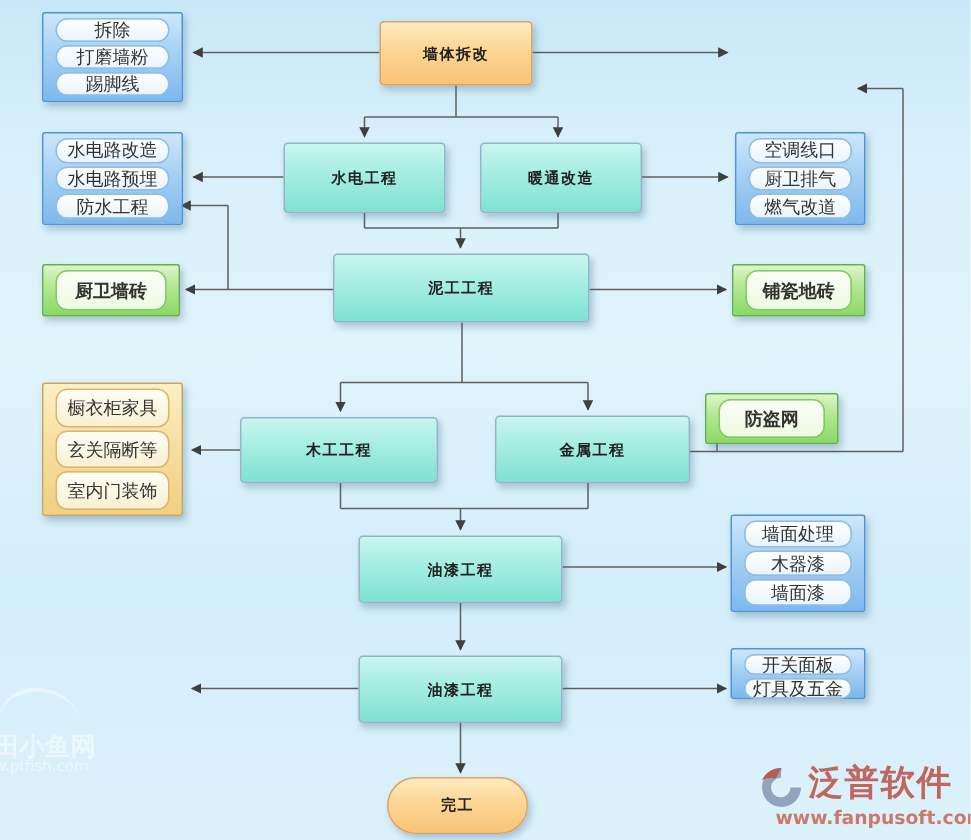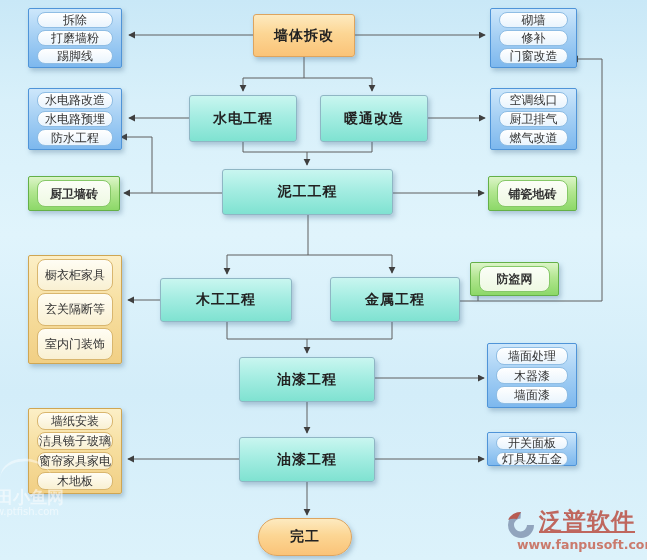--- a/index.html
+++ b/index.html
@@ -3,39 +3,39 @@
 <meta charset="utf-8">
 <style>
   html,body{margin:0;padding:0;}
   .stage{
     position:relative;width:647px;height:560px;overflow:hidden;
     background:linear-gradient(180deg,#c9e8f7 0%,#d8f0fa 18%,#e0f4fc 42%,#d3edf9 70%,#dcf2fb 100%);
     font-family:"DejaVu Sans",sans-serif;
   }
   .lyr{position:absolute;left:0;top:0;width:647px;height:560px;}
   .node{position:absolute;box-sizing:border-box;display:flex;align-items:center;justify-content:center;
-    font-size:14px;font-weight:600;color:#222;letter-spacing:1px;
+    font-size:10px;font-weight:600;color:#222;letter-spacing:1px;
     border-radius:3px;box-shadow:2px 3px 5px rgba(70,110,140,.35);}
   .teal{background:linear-gradient(180deg,#c9f6f0 0%,#a5ede2 45%,#7fe2d1 100%);border:1px solid #8fb6c4;}
   .orange{background:linear-gradient(180deg,#fdeac0 0%,#fcd694 45%,#fac378 100%);border:1px solid #dda45f;}
   .pill{border-radius:19px;}
   .grp{position:absolute;box-sizing:border-box;display:flex;flex-direction:column;
     justify-content:space-evenly;padding:3px 8px;row-gap:2px;border-radius:2px;
     box-shadow:2px 3px 5px rgba(70,110,140,.35);}
   .grp .itm{box-sizing:border-box;flex:1;display:flex;align-items:center;justify-content:center;
     font-size:12px;color:#333;border-radius:8px;line-height:1;white-space:nowrap;}
   .blue{background:linear-gradient(180deg,#cde7fb 0%,#a6d0f4 45%,#7db8ee 100%);border:1px solid #4f94d8;}
   .blue .itm{background:linear-gradient(180deg,#ffffff 0%,#e9f4fd 100%);border:1px solid #8fbde4;}
   .green{background:linear-gradient(180deg,#dcf5c8 0%,#b2e690 45%,#8cd868 100%);border:1px solid #64b048;font-weight:bold;}
   .green .itm{background:linear-gradient(180deg,#fbfef7 0%,#eef9e2 100%);border:1px solid #86c868;}
   .yellow{background:linear-gradient(180deg,#fcefc6 0%,#f7dfa0 45%,#f1cf84 100%);border:1px solid #cfa653;}
   .yellow .itm{background:linear-gradient(180deg,#fffdf4 0%,#f9f0d2 100%);border:1px solid #d9b66e;}
   .logo{position:absolute;left:503px;top:503px;width:140px;height:52px;}
   .logo-icon{position:absolute;left:2px;top:6px;}
-  .logo-name{position:absolute;left:36px;top:3px;font-size:23px;font-weight:bold;color:#bf675e;letter-spacing:1px;white-space:nowrap;text-decoration:underline;}
+  .logo-name{position:absolute;left:36px;top:3px;font-size:23px;font-weight:bold;color:#bf675e;letter-spacing:1px;white-space:nowrap;}
   .logo-url{position:absolute;left:14px;top:34px;font-size:12.5px;font-weight:bold;color:#ca7a6c;white-space:nowrap;}
   .wm{position:absolute;left:-6px;top:458px;opacity:.55;color:#ffffff;pointer-events:none;}
   .wm-swoosh{position:absolute;left:6px;top:0px;width:52px;height:26px;
     border-top:3px solid rgba(255,255,255,.8);border-radius:70% 100% 0 0 / 100% 160% 0 0;transform:rotate(-8deg);}
   .wm-name{position:absolute;left:2px;top:28px;font-size:17px;font-weight:bold;white-space:nowrap;}
   .wm-url{position:absolute;left:2px;top:48px;font-size:10px;white-space:nowrap;}
 </style>
 </head>
 <body>
 
@@ -97,37 +97,26 @@
     <div class="itm">踢脚线</div>
   </div>
   <div class="grp blue" style="left:28px;top:88px;width:94px;height:62px">
     <div class="itm">水电路改造</div>
     <div class="itm">水电路预埋</div>
     <div class="itm">防水工程</div>
   </div>
   <div class="grp green" style="left:28px;top:176px;width:92px;height:35px">
     <div class="itm">厨卫墙砖</div>
   </div>
-  <div class="grp yellow" style="left:28px;top:255px;width:94px;height:109px">
+  <div class="grp yellow" style="left:28px;top:255px;width:94px;height:89px">
     <div class="itm">橱衣柜家具</div>
     <div class="itm">玄关隔断等</div>
     <div class="itm">室内门装饰</div>
   </div>
-  <div class="grp yellow" style="left:28px;top:408px;width:94px;height:86px">
-    <div class="itm">墙纸安装</div>
-    <div class="itm">洁具镜子玻璃</div>
-    <div class="itm">窗帘家具家电</div>
-    <div class="itm">木地板</div>
-  </div>
 
-  <div class="grp blue" style="left:490px;top:8px;width:87px;height:60px">
-    <div class="itm">砌墙</div>
-    <div class="itm">修补</div>
-    <div class="itm">门窗改造</div>
-  </div>
   <div class="grp blue" style="left:490px;top:88px;width:87px;height:62px">
     <div class="itm">空调线口</div>
     <div class="itm">厨卫排气</div>
     <div class="itm">燃气改道</div>
   </div>
   <div class="grp green" style="left:488px;top:176px;width:89px;height:35px">
     <div class="itm">铺瓷地砖</div>
   </div>
   <div class="grp green" style="left:470px;top:262px;width:89px;height:34px">
     <div class="itm">防盗网</div>

